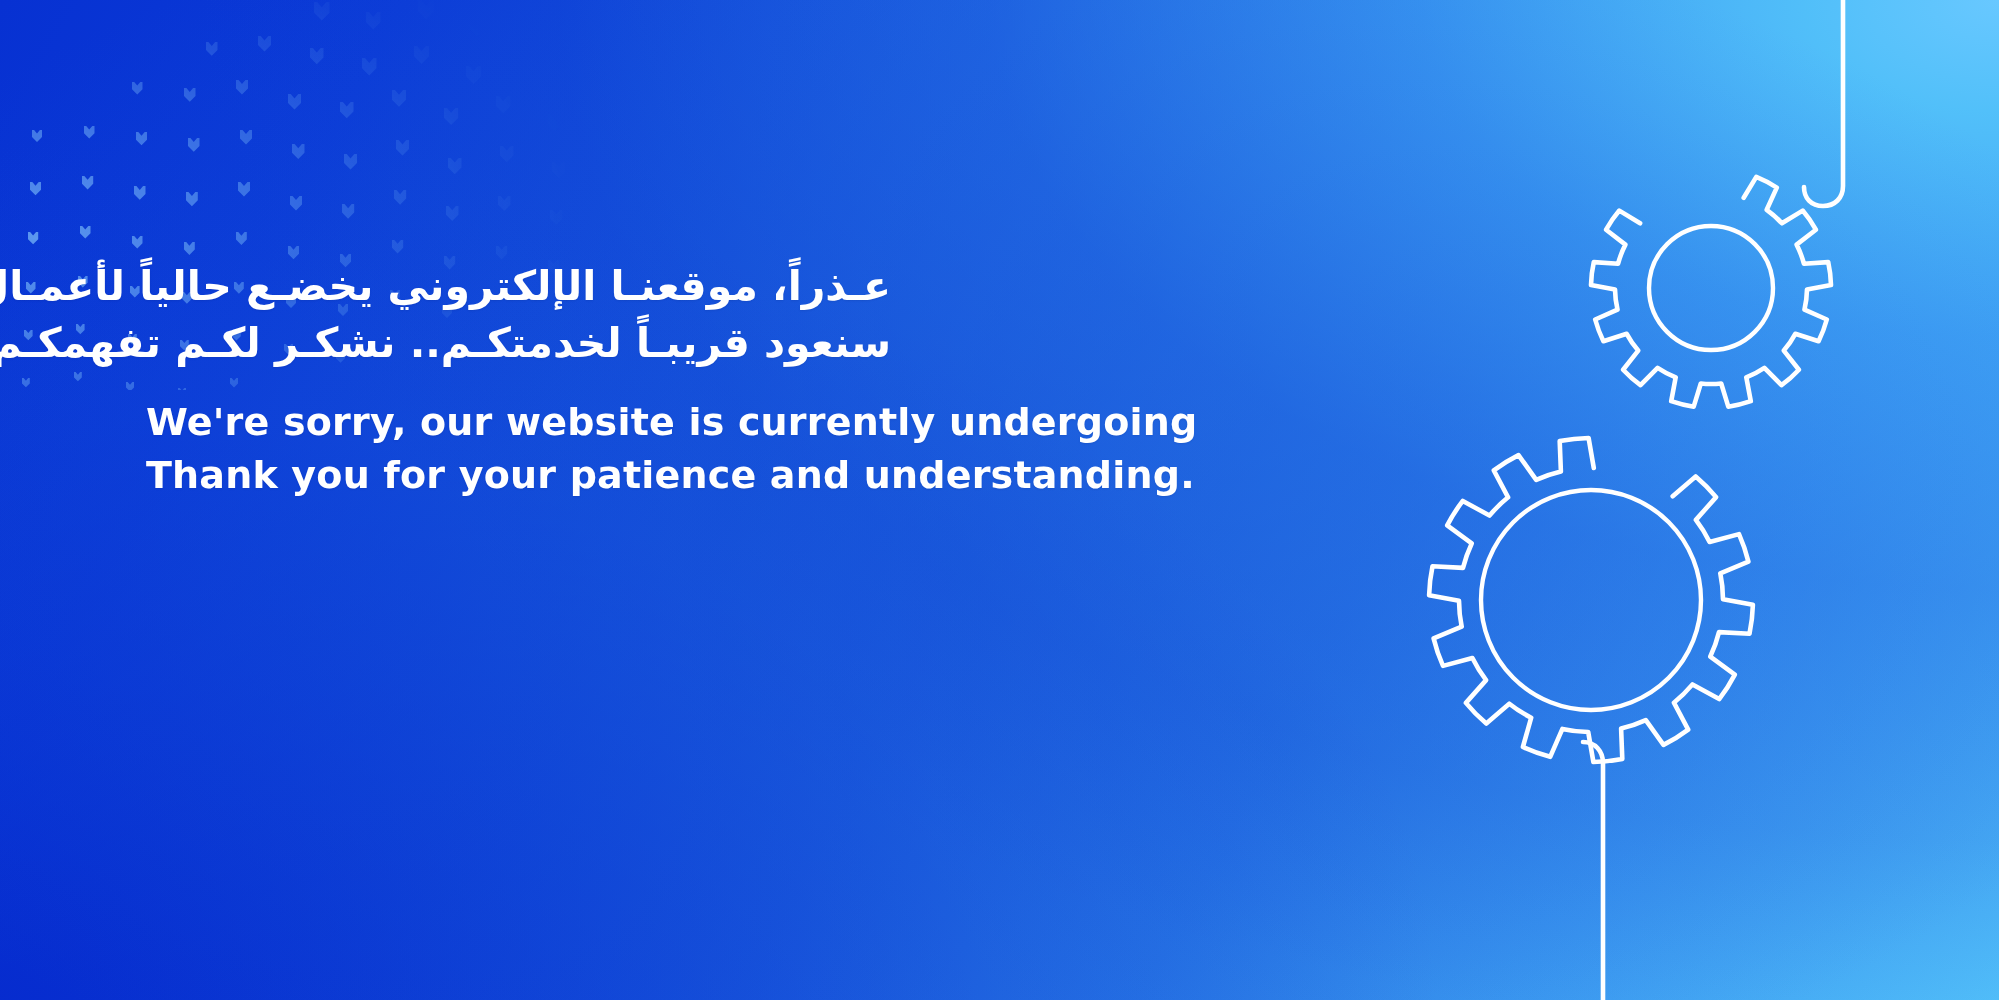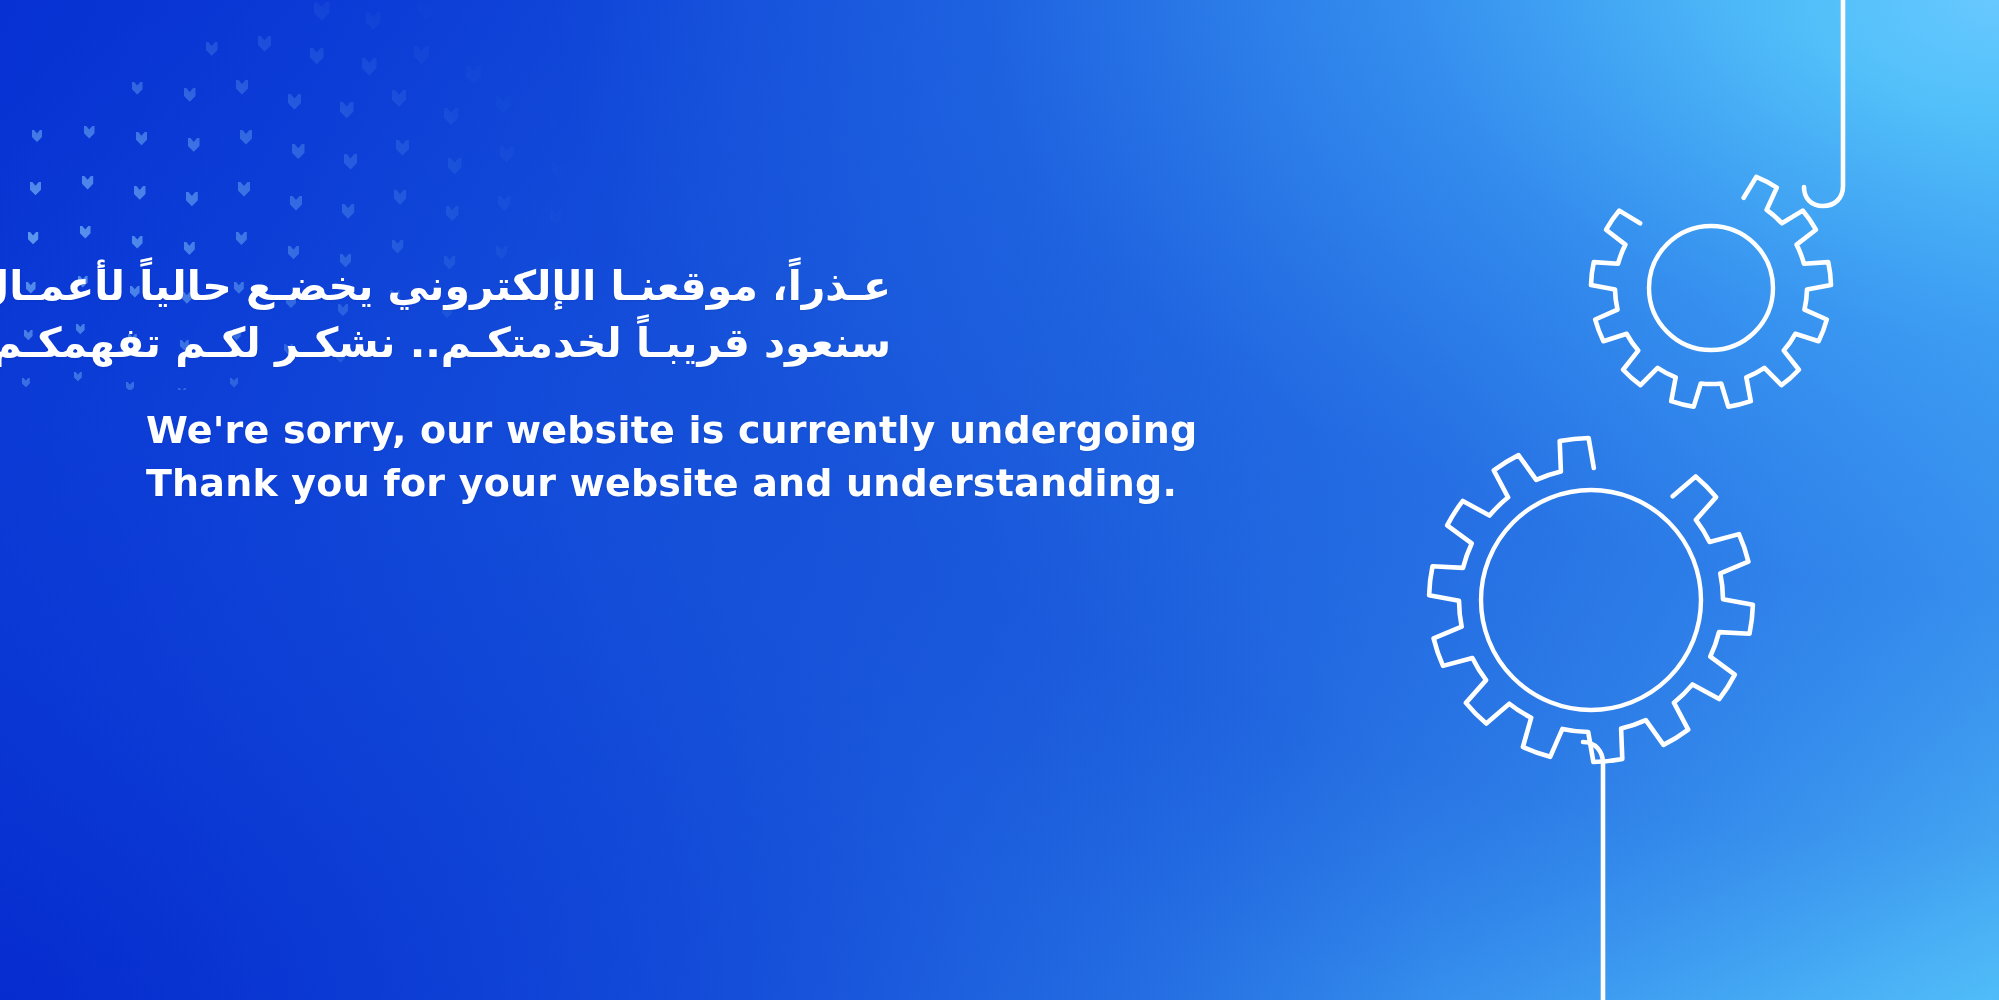--- a/index.html
+++ b/index.html
@@ -85,21 +85,21 @@
     font-size:41px;
     line-height:1.38;
     font-weight:700;
     letter-spacing:0.1px;
     width:745px;
     text-shadow:0 1px 2px rgba(0,20,80,0.10);
   }
   .ar-line{ display:block; white-space:nowrap; }
 
   .en-block{
-    margin-top:33px;
+    margin-top:25px;
     color:#ffffff;
     font-size:38px;
     line-height:1.38;
     font-weight:700;
     letter-spacing:0.2px;
     text-shadow:0 1px 2px rgba(0,20,80,0.10);
   }
   .en-line{ display:block; white-space:nowrap; }
 </style>
 </head>
@@ -286,17 +286,17 @@
       </g>
   </svg>
 
   <div class="copy">
     <div class="ar-block" lang="ar" dir="rtl">
       <span class="ar-line">عـذراً، موقعنـا الإلكتروني يخضـع حالياً لأعمـال صيانــة.</span>
       <span class="ar-line">سنعود قريبـاً لخدمتكـم.. نشكـر لكـم تفهمكـم وصبركـم</span>
     </div>
     <div class="en-block" lang="en" dir="ltr">
       <span class="en-line">We're sorry, our website is currently undergoing</span>
-      <span class="en-line">Thank you for your website and understanding.</span>
+      <span class="en-line">Thank you for your patience and understanding.</span>
     </div>
   </div>
 
 </div>
 
 </body></html>

